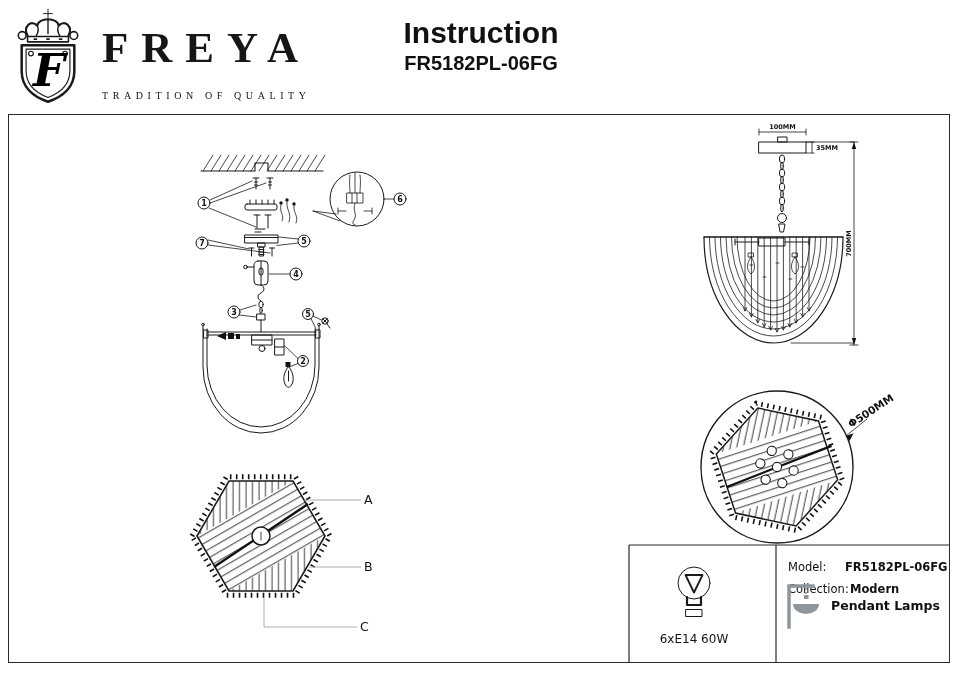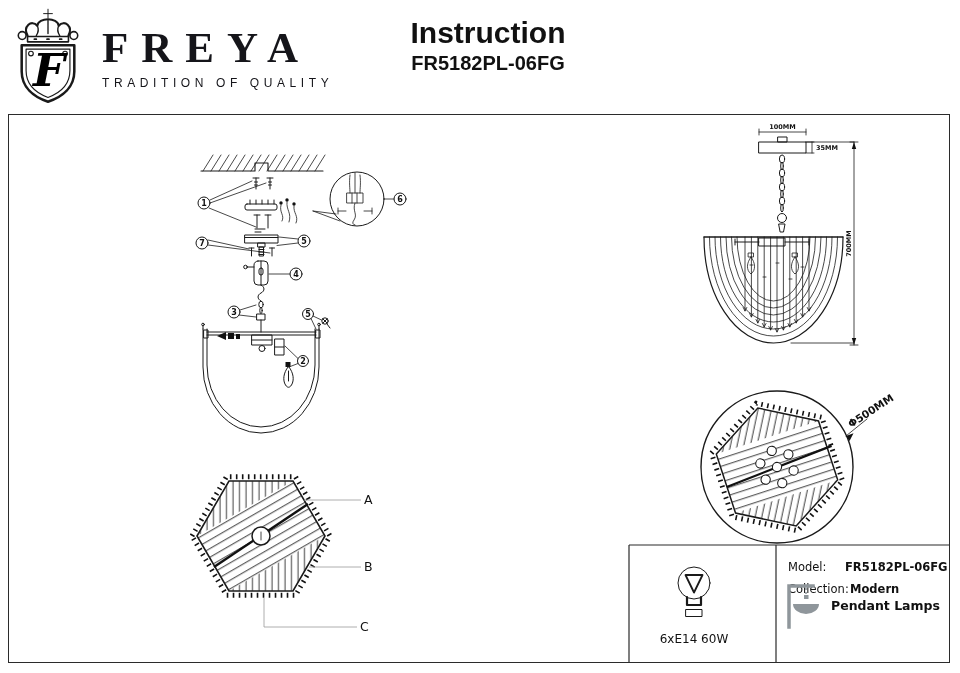--- a/index.html
+++ b/index.html
@@ -3,23 +3,23 @@
 <meta charset="utf-8">
 <style>
   html,body{margin:0;padding:0;background:#fff;}
   .page{position:relative;width:960px;height:673px;background:#fff;overflow:hidden;
         font-family:"Liberation Sans",sans-serif;color:#111;}
   
   .logo{position:absolute;left:10px;top:6px;display:flex;align-items:flex-start;}
   .logo-text{margin-left:16px;padding-top:20px;}
   .brand{font-family:"Liberation Serif",serif;font-size:43px;font-weight:700;
          letter-spacing:13px;line-height:1;color:#15151a;white-space:nowrap;}
-  .tagline{font-family:Liberation Sans, sans-serif;font-size:12px;letter-spacing:4.6px;
-           margin-top:7px;color:#15151a;white-space:nowrap;}
-  .titleblock{position:absolute;left:328px;top:16px;width:320px;text-align:center;}
+  .tagline{font-family:Liberation Serif, serif;font-size:10px;letter-spacing:4.6px;
+           margin-top:21px;color:#15151a;white-space:nowrap;}
+  .titleblock{position:absolute;left:321px;top:16px;width:320px;text-align:center;}
   .title{font-size:30px;font-weight:700;line-height:1.1;}
   .model{font-size:20px;font-weight:700;margin-top:3px;}
   
   .main-box{position:absolute;left:8px;top:114px;width:942px;height:549px;
             border:1px solid #2b2b2b;box-sizing:border-box;background:#fff;}
   svg.drawing{display:block;width:100%;height:100%;}
   .ink{stroke:#1a1a1a;fill:none;stroke-width:1;stroke-linecap:round;stroke-linejoin:round;}
   .thin{stroke-width:.8;}
   .drawing text{font-family:"DejaVu Sans",sans-serif;fill:#111;stroke:none;}
   .dim{font-size:6.5px;font-weight:600;}

